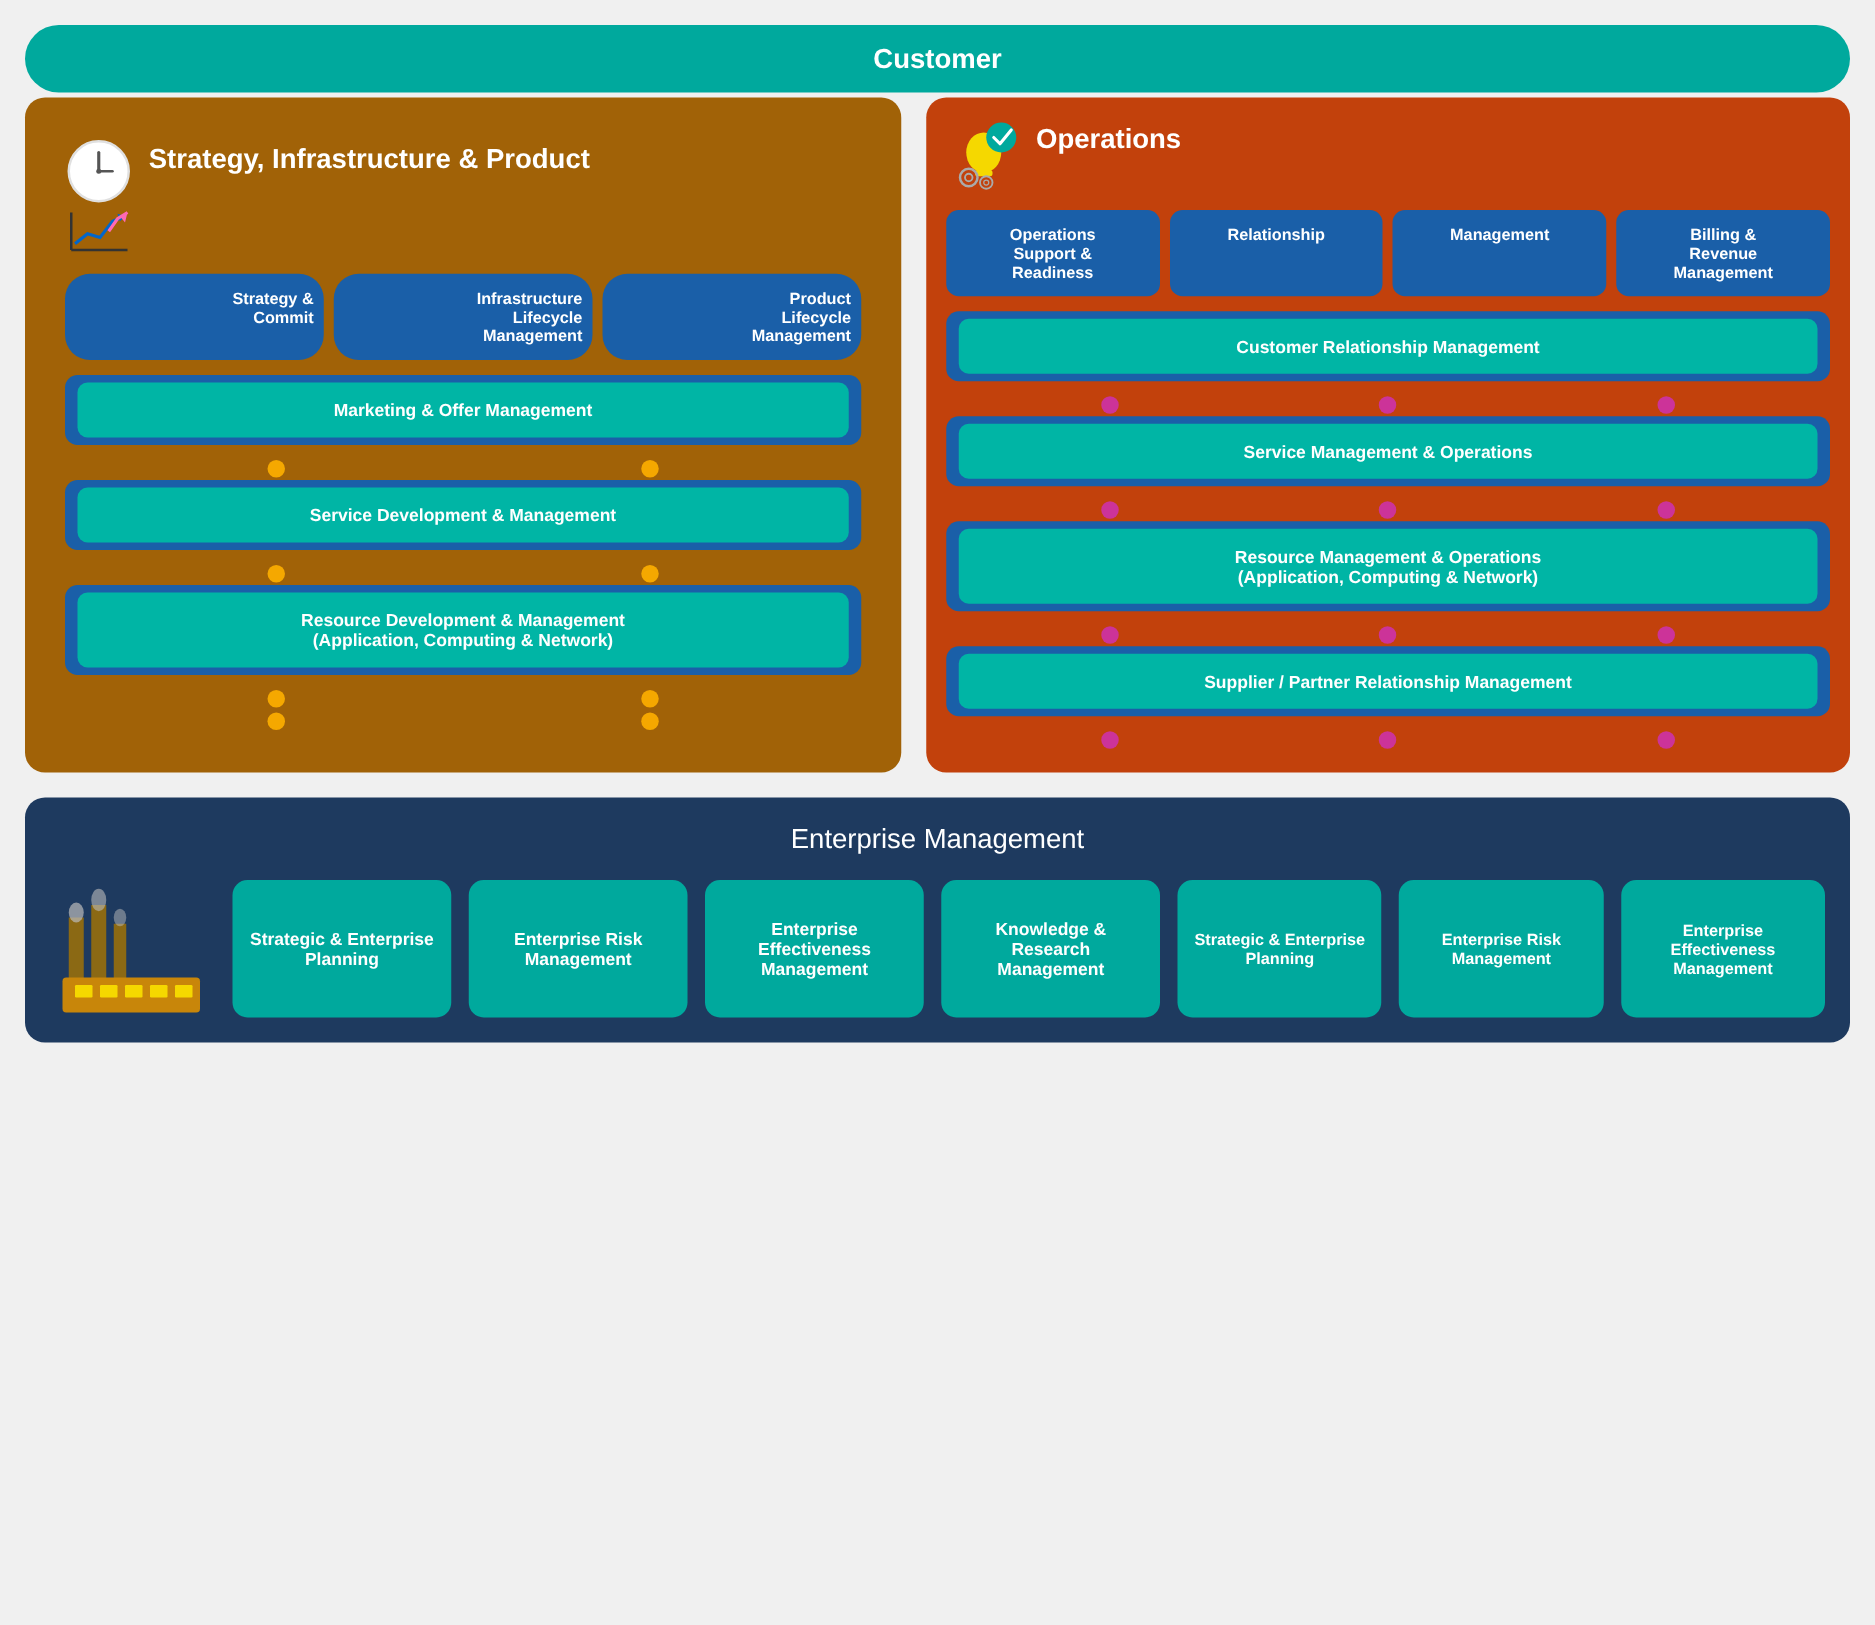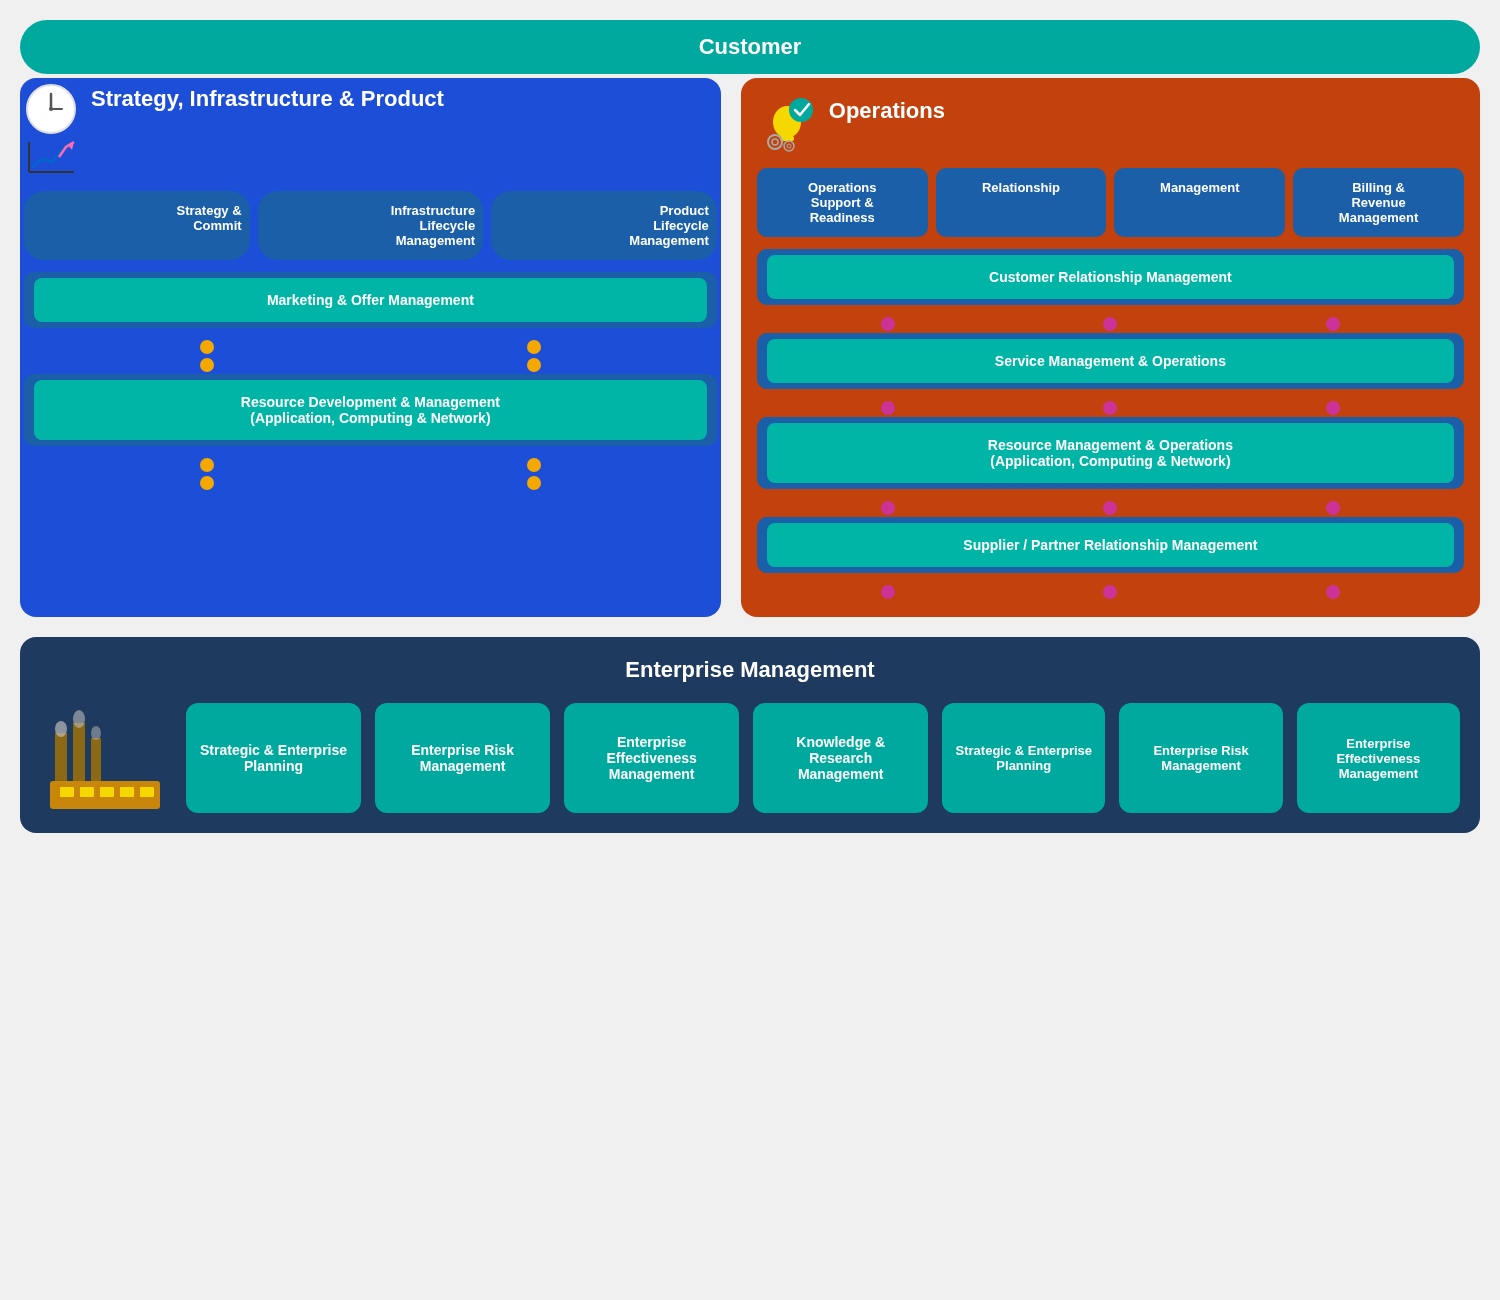--- a/index.html
+++ b/index.html
@@ -26,23 +26,23 @@
 
     
     .main-panels {
       display: flex;
       gap: 20px;
       margin-bottom: 20px;
     }
 
     
     .strategy-panel {
-      background: #1d4ed8;
+      background: #a16207;
       border-radius: 16px;
-      padding: 4px;
+      padding: 32px;
       flex: 0 0 48%;
       position: relative;
     }
 
     
     .operations-panel {
       background: #c2410c;
       border-radius: 16px;
       padding: 16px;
       flex: 1;
@@ -144,21 +144,21 @@
     
     .enterprise-panel {
       background: #1e3a5f;
       border-radius: 16px;
       padding: 20px;
     }
 
     .enterprise-title {
       color: white;
       font-size: 22px;
-      font-weight: bold;
+      font-weight: normal;
       text-align: center;
       margin-bottom: 20px;
     }
 
     .enterprise-content {
       display: flex;
       gap: 16px;
     }
 
     .enterprise-icon-col {
@@ -263,20 +263,25 @@
     <div class="h-row-container">
       <div class="h-row">
         <div class="h-row-inner">Marketing &amp; Offer Management</div>
       </div>
     </div>
     <div class="connectors">
       <span class="connector-dot"></span>
       <span class="connector-dot"></span>
     </div>
 
+    <div class="h-row-container">
+      <div class="h-row">
+        <div class="h-row-inner">Service Development &amp; Management</div>
+      </div>
+    </div>
     <div class="connectors">
       <span class="connector-dot"></span>
       <span class="connector-dot"></span>
     </div>
 
     <div class="h-row-container">
       <div class="h-row">
         <div class="h-row-inner">Resource Development &amp; Management<br>(Application, Computing &amp; Network)</div>
       </div>
     </div>

